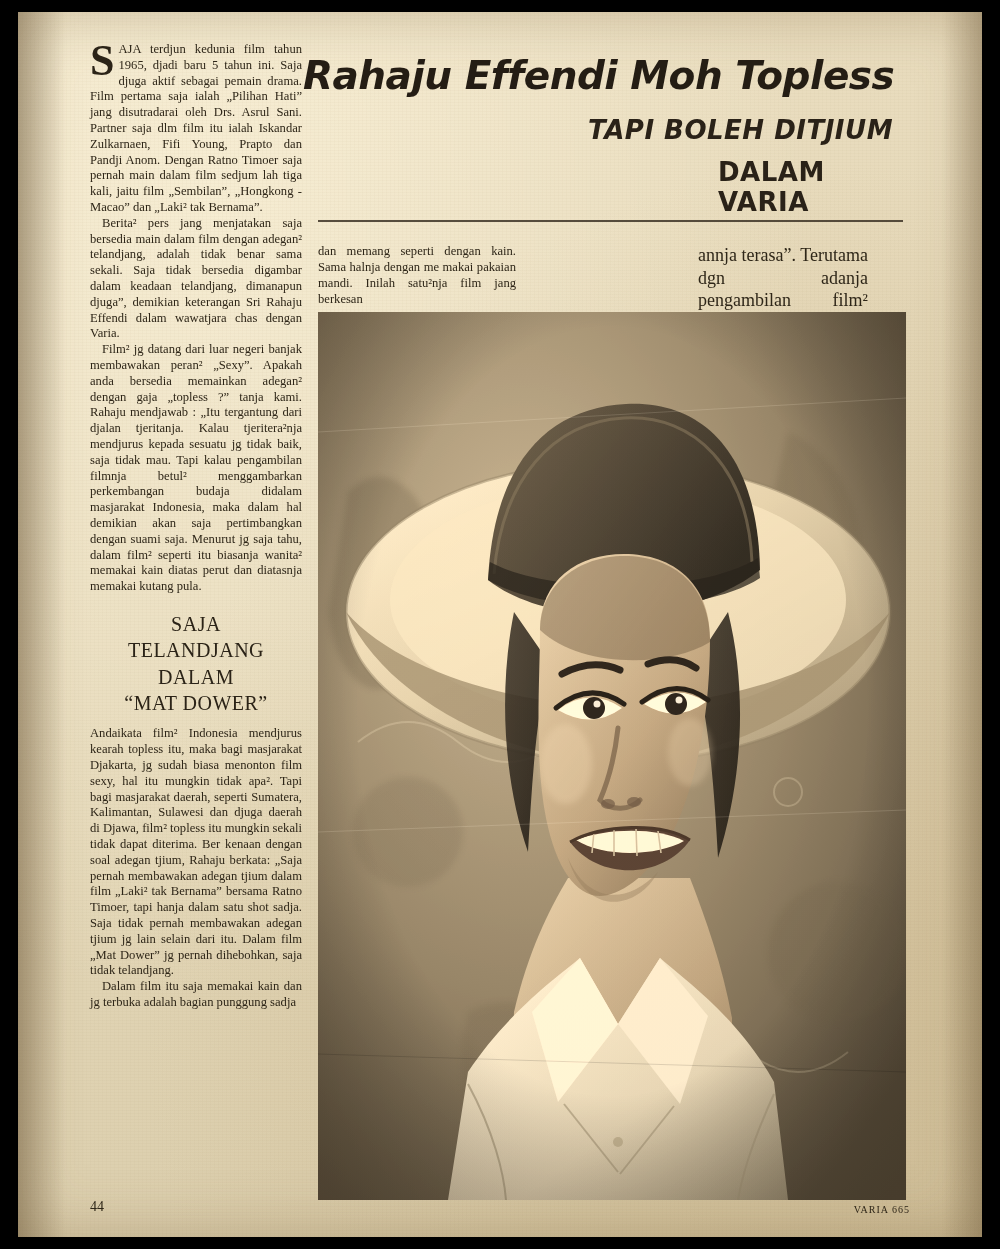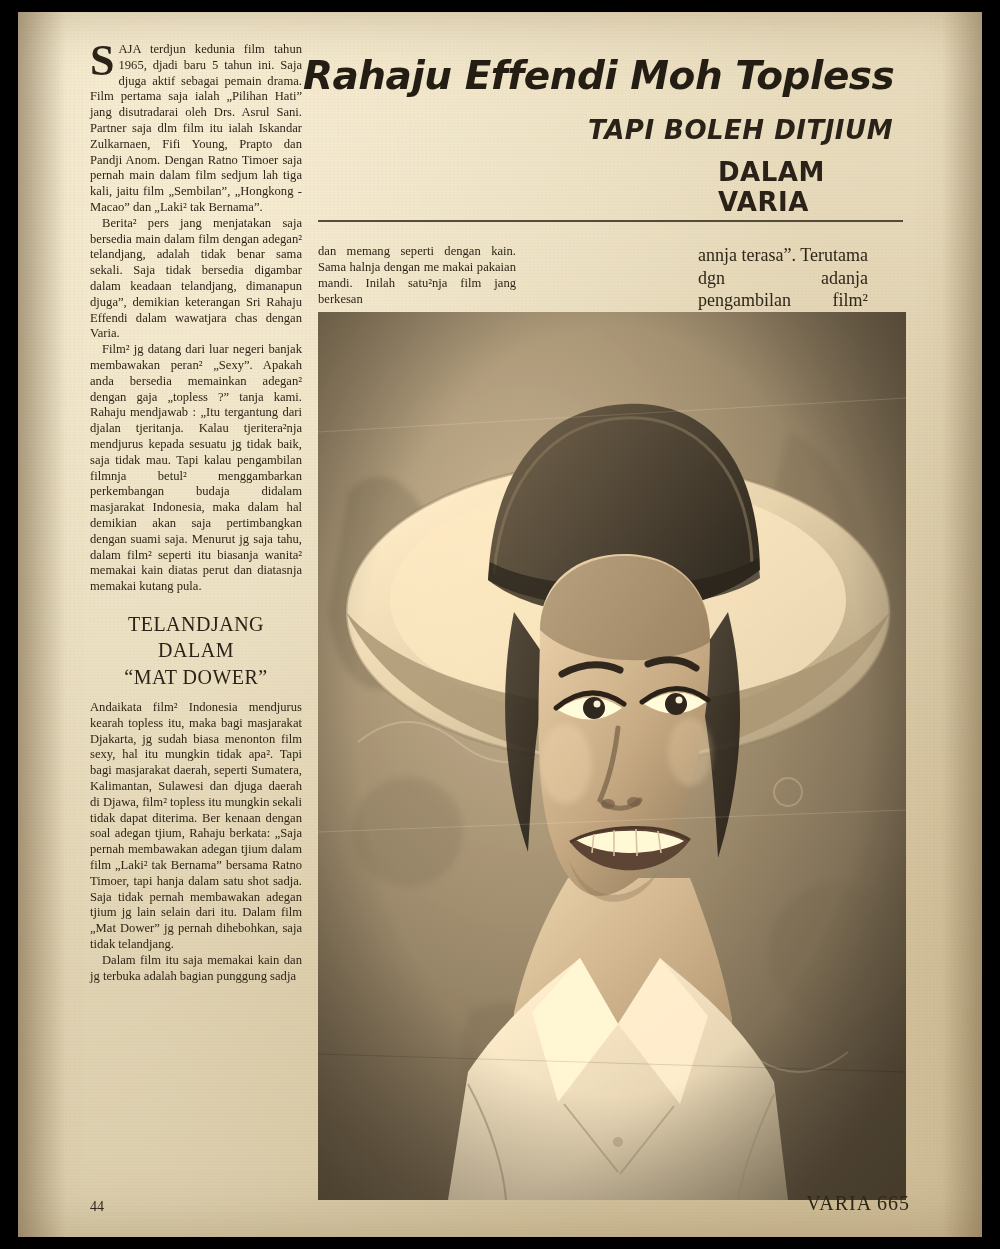--- a/index.html
+++ b/index.html
@@ -175,21 +175,21 @@
     left: 72px;
     bottom: 22px;
     font-size: 14px;
     font-family: "Liberation Serif", serif;
     color: #2e2618;
   }
   .folio-right {
     position: absolute;
     right: 72px;
     bottom: 22px;
-    font-size: 20px;
+    font-size: 10px;
     letter-spacing: 1px;
     font-family: "Liberation Serif", serif;
     color: #2e2618;
   }
   .spine-shadow {
     position: absolute;
     left: 0; top: 0; bottom: 0;
     width: 48px;
     background: linear-gradient(90deg, rgba(90,70,40,0.38), rgba(90,70,40,0));
     pointer-events: none;
@@ -218,20 +218,21 @@
       <div class="headline-sub2">DALAM VARIA</div>
     </div>
     <div class="headline-rule"></div>
 
     <div class="col1">
       <p class="first"><span class="dropcap">S</span><span>AJA terdjun kedunia film tahun 1965, djadi baru 5 tahun ini. Saja djuga aktif sebagai pemain drama. Film pertama saja ialah „Pilihan Hati” jang disutradarai oleh Drs. Asrul Sani. Partner saja dlm film itu ialah Iskandar Zulkarnaen, Fifi Young, Prapto dan Pandji Anom. Dengan Ratno Timoer saja pernah main dalam film sedjum lah tiga kali, jaitu film „Sembilan”, „Hongkong - Macao” dan „Laki² tak Bernama”.</span></p>
       <p><span>Berita² pers jang menjatakan saja bersedia main dalam film dengan adegan² telandjang, adalah tidak benar sama sekali. Saja tidak bersedia digambar dalam keadaan telandjang, dimanapun djuga”, demikian keterangan Sri Rahaju Effendi dalam wawatjara chas dengan Varia.</span></p>
       <p><span>Film² jg datang dari luar negeri banjak membawakan peran² „Sexy”. Apakah anda bersedia memainkan adegan² dengan gaja „topless ?” tanja kami. Rahaju mendjawab : „Itu tergantung dari djalan tjeritanja. Kalau tjeritera²nja mendjurus kepada sesuatu jg tidak baik, saja tidak mau. Tapi kalau pengambilan filmnja betul² menggambarkan perkembangan budaja didalam masjarakat Indonesia, maka dalam hal demikian akan saja pertimbangkan dengan suami saja. Menurut jg saja tahu, dalam film² seperti itu biasanja wanita² memakai kain diatas perut dan diatasnja memakai kutang pula.</span></p>
 
       <div class="subhead">
+        <div>SAJA</div>
         <div>TELANDJANG</div>
         <div>DALAM</div>
         <div>“MAT DOWER”</div>
       </div>
 
       <p class="first"><span>Andaikata film² Indonesia mendjurus kearah topless itu, maka bagi masjarakat Djakarta, jg sudah biasa menonton film sexy, hal itu mungkin tidak apa². Tapi bagi masjarakat daerah, seperti Sumatera, Kalimantan, Sulawesi dan djuga daerah di Djawa, film² topless itu mungkin sekali tidak dapat diterima. Ber kenaan dengan soal adegan tjium, Rahaju berkata: „Saja pernah membawakan adegan tjium dalam film „Laki² tak Bernama” bersama Ratno Timoer, tapi hanja dalam satu shot sadja. Saja tidak pernah membawakan adegan tjium jg lain selain dari itu. Dalam film „Mat Dower” jg pernah dihebohkan, saja tidak telandjang.</span></p>
       <p><span>Dalam film itu saja memakai kain dan jg terbuka adalah bagian punggung sadja</span></p>
     </div>
 
     <div class="col2">

